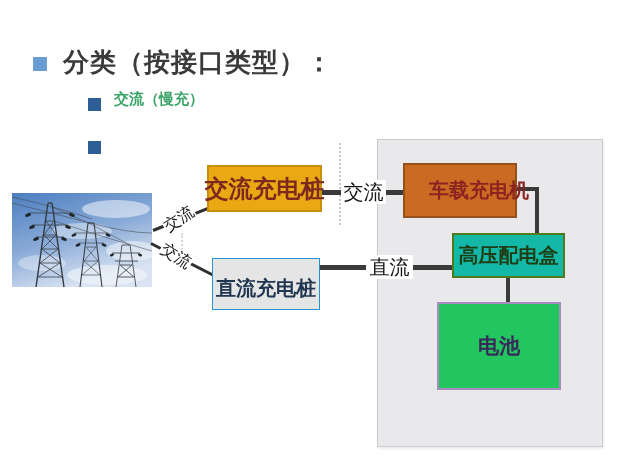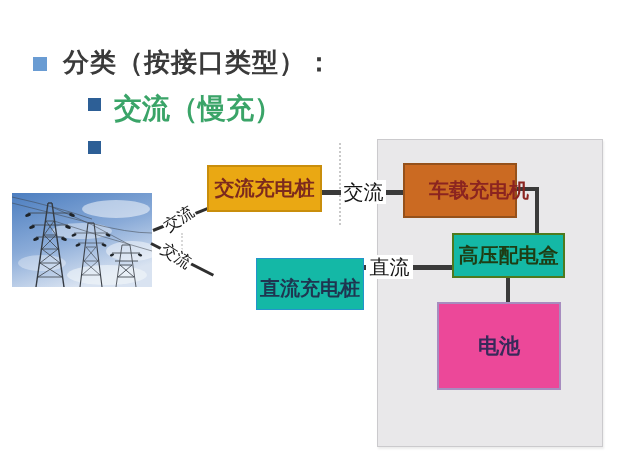--- a/index.html
+++ b/index.html
@@ -10,44 +10,44 @@
   }
   
   .bullet{position:absolute;}
   #bullet-l1{left:33px;top:57px;width:14px;height:14px;background:#6a9cd3;}
   #bullet-l2a{left:88px;top:98px;width:13px;height:13px;background:#2d5f96;}
   #bullet-l2b{left:88px;top:141px;width:13px;height:13px;background:#2d5f96;}
   #title{
     position:absolute;left:63px;top:45px;font-size:26px;font-weight:700;
     color:#3a3a3a;letter-spacing:1px;white-space:nowrap;
   }
-  .sub-item{position:absolute;left:114px;font-size:28px;font-weight:700;white-space:nowrap;}
+  .sub-item{position:absolute;left:114px;font-size:15px;font-weight:700;white-space:nowrap;}
   #sub-ac{top:90px;color:#3aa468;}
   #sub-dc{top:133px;color:#a33936;}
 
   
   #photo{position:absolute;left:12px;top:193px;width:140px;height:94px;}
 
   
   #panel{
     position:absolute;left:377px;top:139px;width:226px;height:308px;
     background:#e9e8ea;border:1px solid #cbcacd;box-sizing:border-box;
     box-shadow:1px 2px 2px rgba(0,0,0,0.08);
   }
 
   
   .node{
     position:absolute;box-sizing:border-box;display:flex;align-items:center;justify-content:center;
     font-family:"Liberation Serif","DejaVu Serif",serif;font-weight:700;white-space:nowrap;
   }
-  #node-ac-pile{left:207px;top:165px;width:115px;height:47px;background:#eaa813;border:2px solid #c98e0c;color:#7c2a1e;font-size:20px;}
-  #node-dc-pile{left:212px;top:258px;width:108px;height:52px;background:#14b8a6;border:1px solid #2394cc;color:#1f3550;font-size:20px;padding-top:8px;margin-left:44px;}
+  #node-ac-pile{left:207px;top:165px;width:115px;height:47px;background:#eaa813;border:2px solid #c98e0c;color:#7c2a1e;font-size:24px;}
+  #node-dc-pile{left:212px;top:258px;width:108px;height:52px;background:#e5e5e5;border:1px solid #2394cc;color:#1f3550;font-size:20px;padding-top:8px;}
   #node-obc{left:403px;top:163px;width:114px;height:55px;background:#cb6a22;border:2px solid #95511b;color:#8b2420;font-size:20px;padding-left:38px;}
   #node-hv{left:452px;top:233px;width:113px;height:45px;background:#14b8a6;border:2px solid #4f7a1e;color:#1e3d14;font-size:20px;}
-  #node-battery{left:437px;top:302px;width:124px;height:88px;background:#ec4899;border:2px solid #a78cbf;color:#38295a;font-size:21px;}
+  #node-battery{left:437px;top:302px;width:124px;height:88px;background:#22c55e;border:2px solid #a78cbf;color:#38295a;font-size:21px;}
 
   
   .seg{position:absolute;background:#3a3a3a;}
   #line-ac{left:322px;top:190px;width:81px;height:5px;}
   #line-dc{left:320px;top:265px;width:132px;height:5px;}
   #seg-obc-h{left:517px;top:187px;width:22px;height:4px;}
   #seg-obc-v{left:535px;top:187px;width:4px;height:46px;}
   #seg-hv-batt{left:506px;top:278px;width:4px;height:24px;}
 
   .edge-label{

